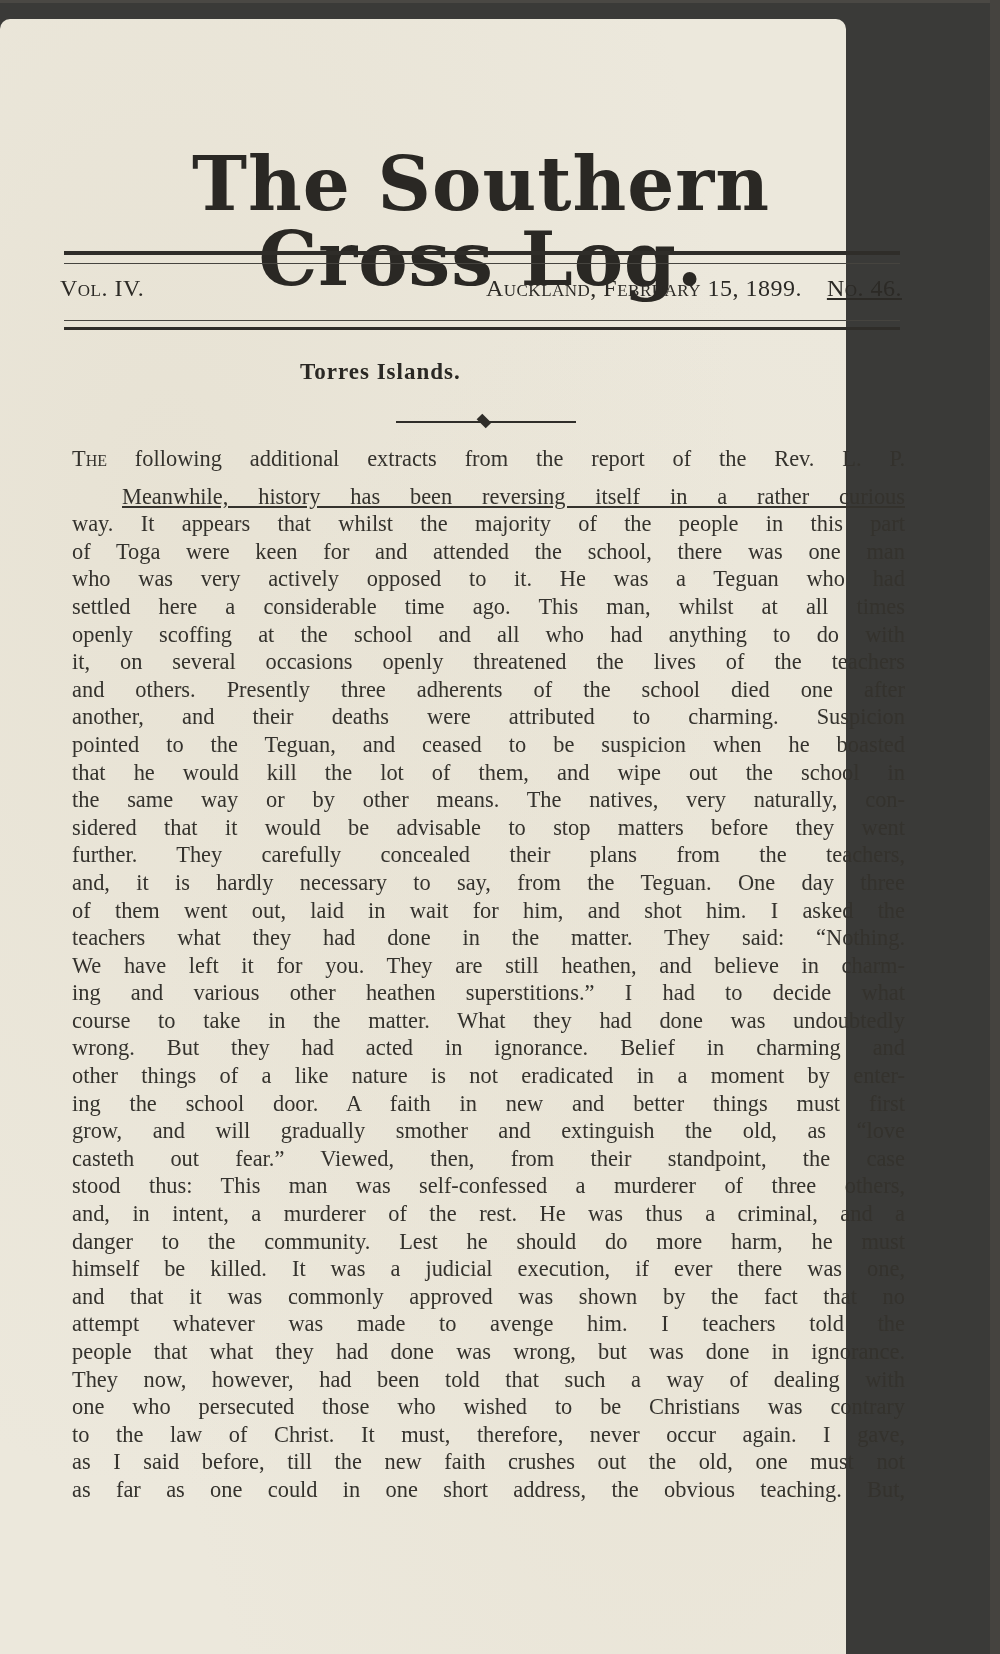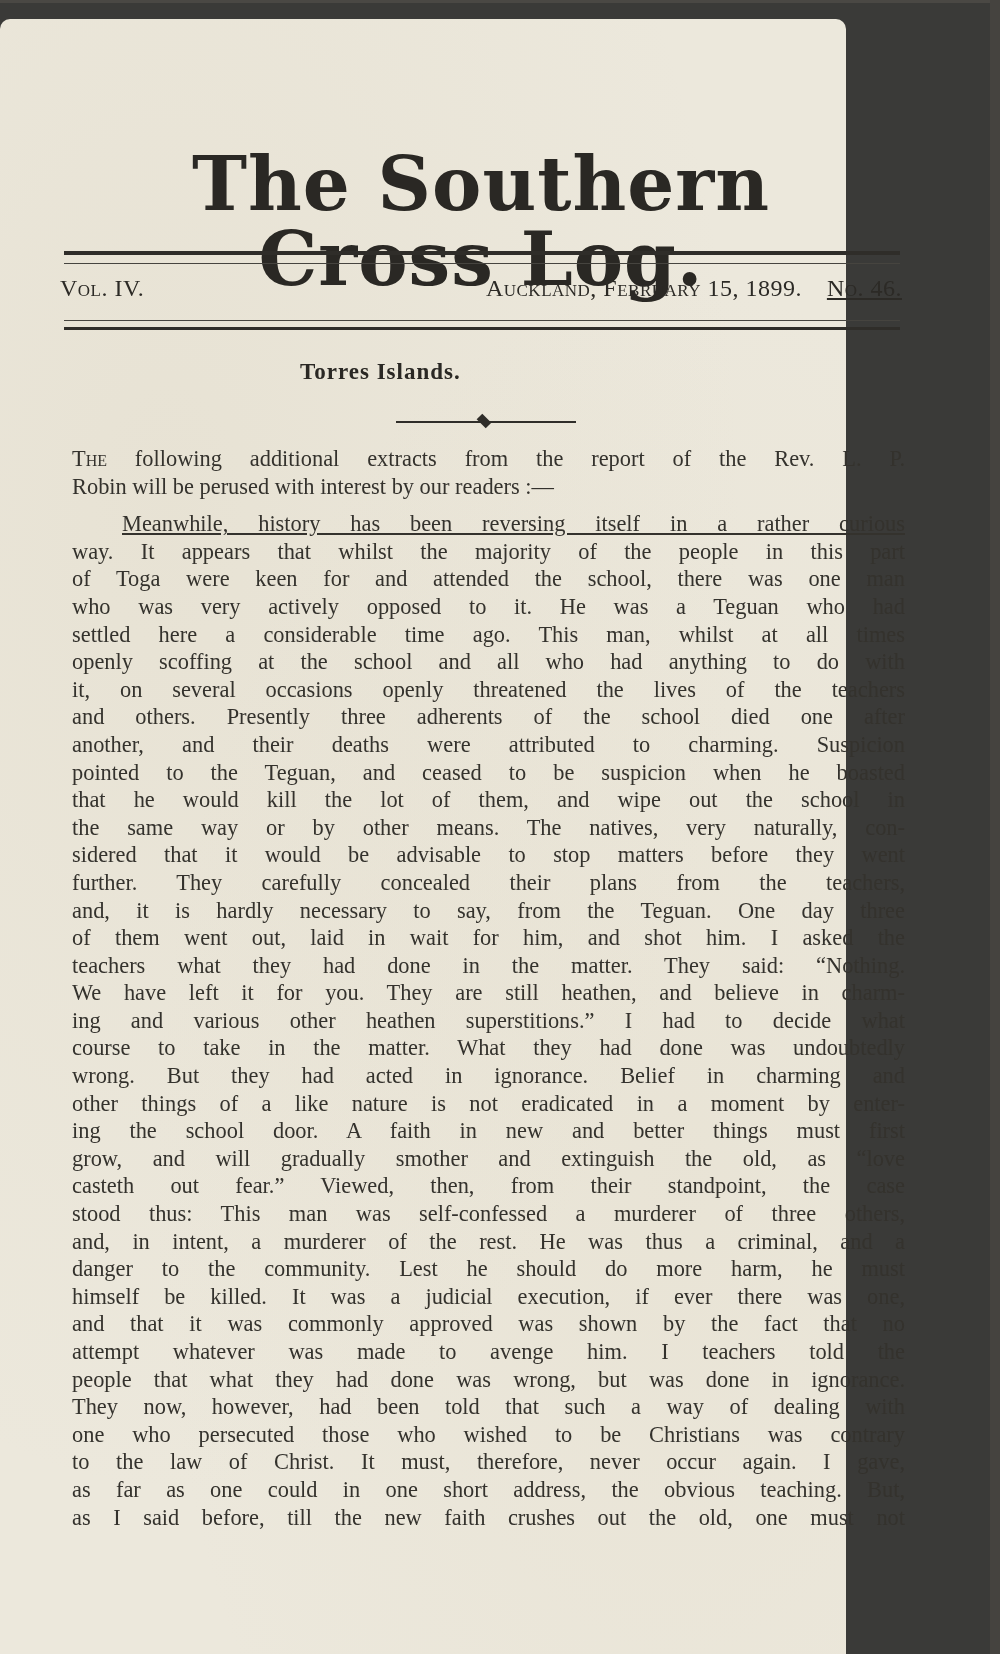--- a/index.html
+++ b/index.html
@@ -161,21 +161,20 @@
 
   <div class="article-title">Torres Islands.</div>
 
   <div class="ornament">
     <div class="line"></div>
     <div class="diamond"></div>
   </div>
 
   <div class="body-text">
     <span class="line"><span class="sc">The</span><span> following additional extracts from the report of the Rev. L. P.</span></span>
-    <span class="line last">Robin will be perused with interest by our readers :—</span>
     <span class="line" style="height:10px"></span>
     <span class="line indent">Meanwhile, history has been reversing itself in a rather curious</span>
     <span class="line">way.  It appears that whilst the majority of the people in this part</span>
     <span class="line">of Toga were keen for and attended the school, there was one man</span>
     <span class="line">who was very actively opposed to it.  He was a Teguan who had</span>
     <span class="line">settled here a considerable time ago.  This man, whilst at all times</span>
     <span class="line">openly scoffing at the school and all who had anything to do with</span>
     <span class="line">it, on several occasions openly threatened the lives of the teachers</span>
     <span class="line">and others.  Presently three adherents of the school died one after</span>
     <span class="line">another, and their deaths were attributed to charming.  Suspicion</span>
@@ -198,17 +197,17 @@
     <span class="line">stood thus: This man was self-confessed a murderer of three others,</span>
     <span class="line">and, in intent, a murderer of the rest.  He was thus a criminal, and a</span>
     <span class="line">danger to the community.  Lest he should do more harm, he must</span>
     <span class="line">himself be killed.  It was a judicial execution, if ever there was one,</span>
     <span class="line">and that it was commonly approved was shown by the fact that no</span>
     <span class="line">attempt whatever was made to avenge him.  I teachers told the</span>
     <span class="line">people that what they had done was wrong, but was done in ignorance.</span>
     <span class="line">They now, however, had been told that such a way of dealing with</span>
     <span class="line">one who persecuted those who wished to be Christians was contrary</span>
     <span class="line">to the law of Christ.  It must, therefore, never occur again.  I gave,</span>
+    <span class="line">as I said before, till the new faith crushes out the old, one must not</span>
     <span class="line">as far as one could in one short address, the obvious teaching.  But,</span>
-    <span class="line">as I said before, till the new faith crushes out the old, one must not</span>
   </div>
 
 </div>
 
 </body></html>

